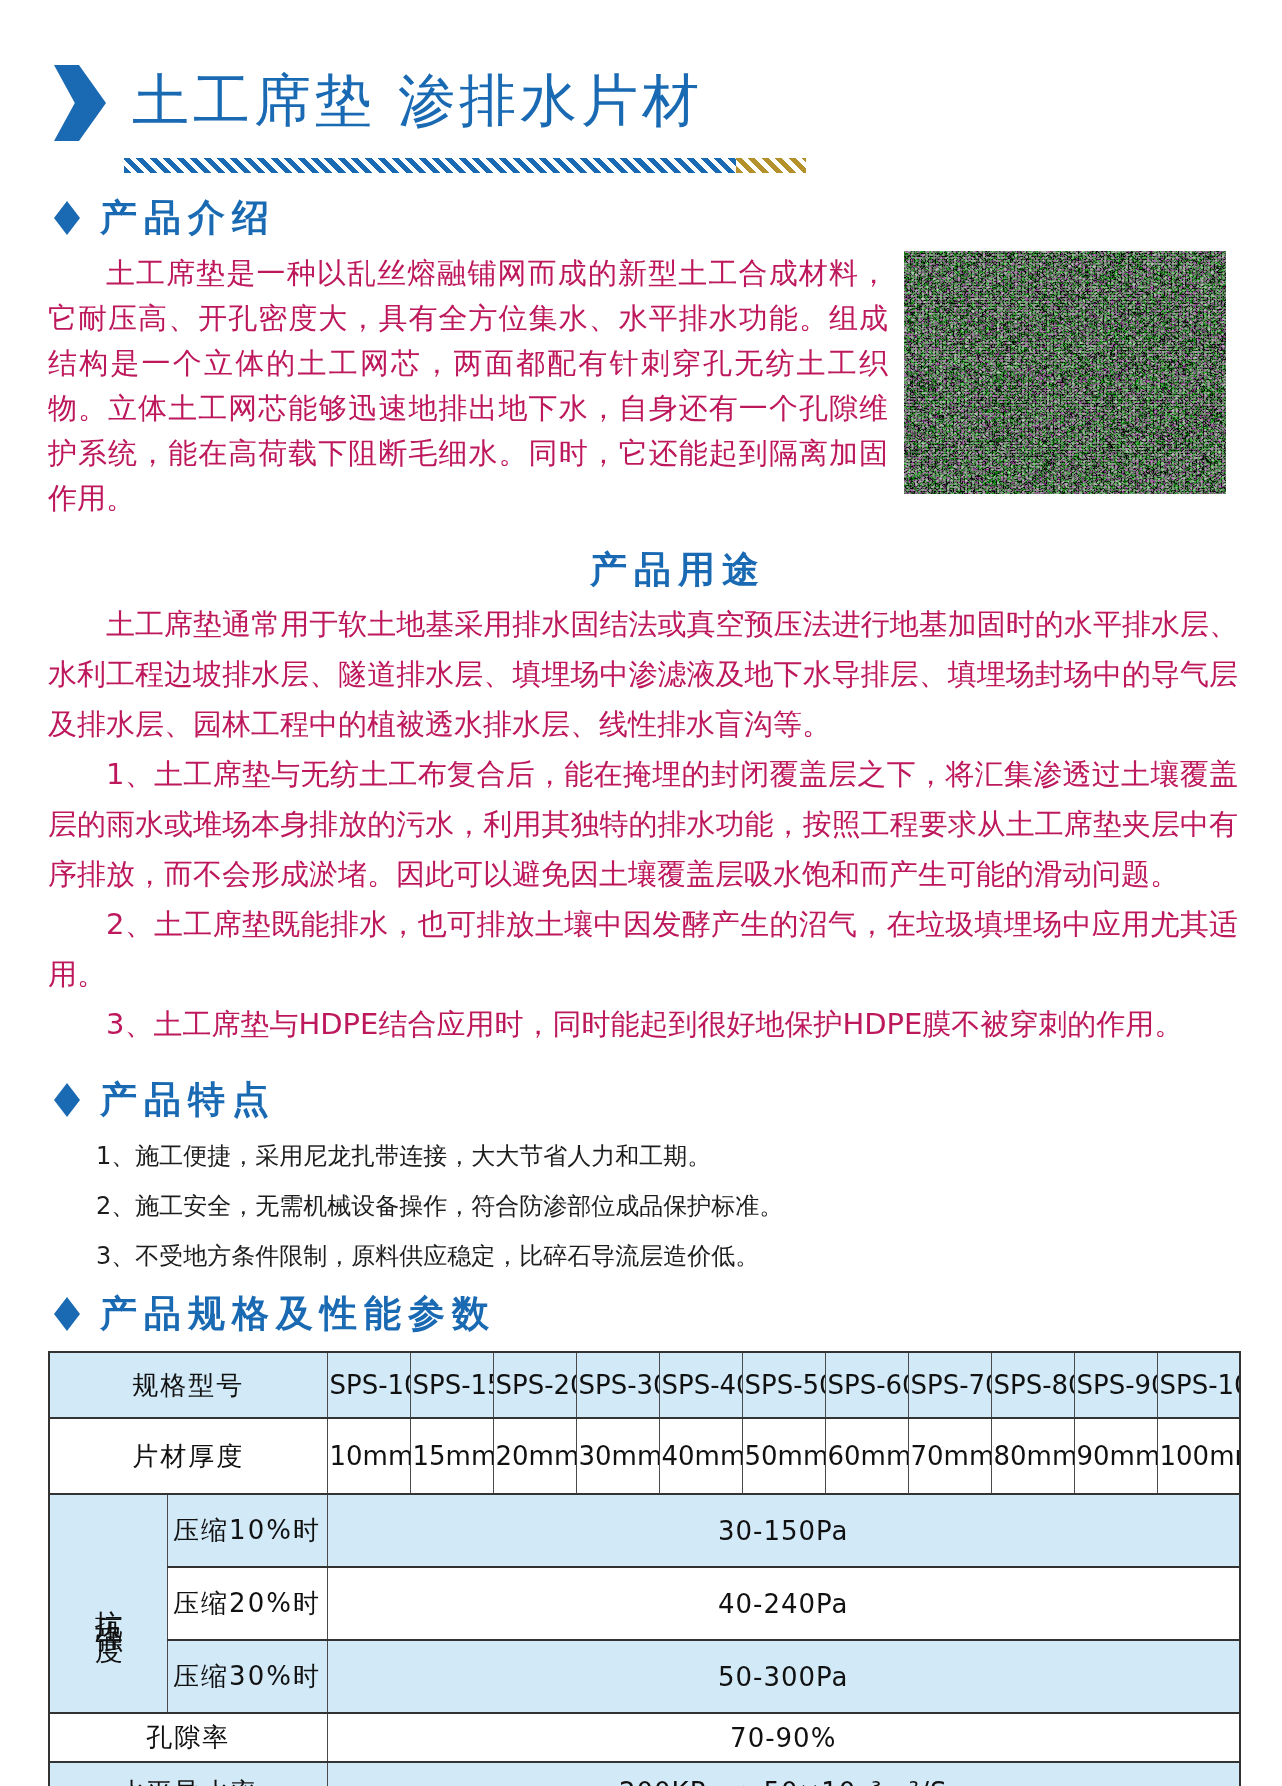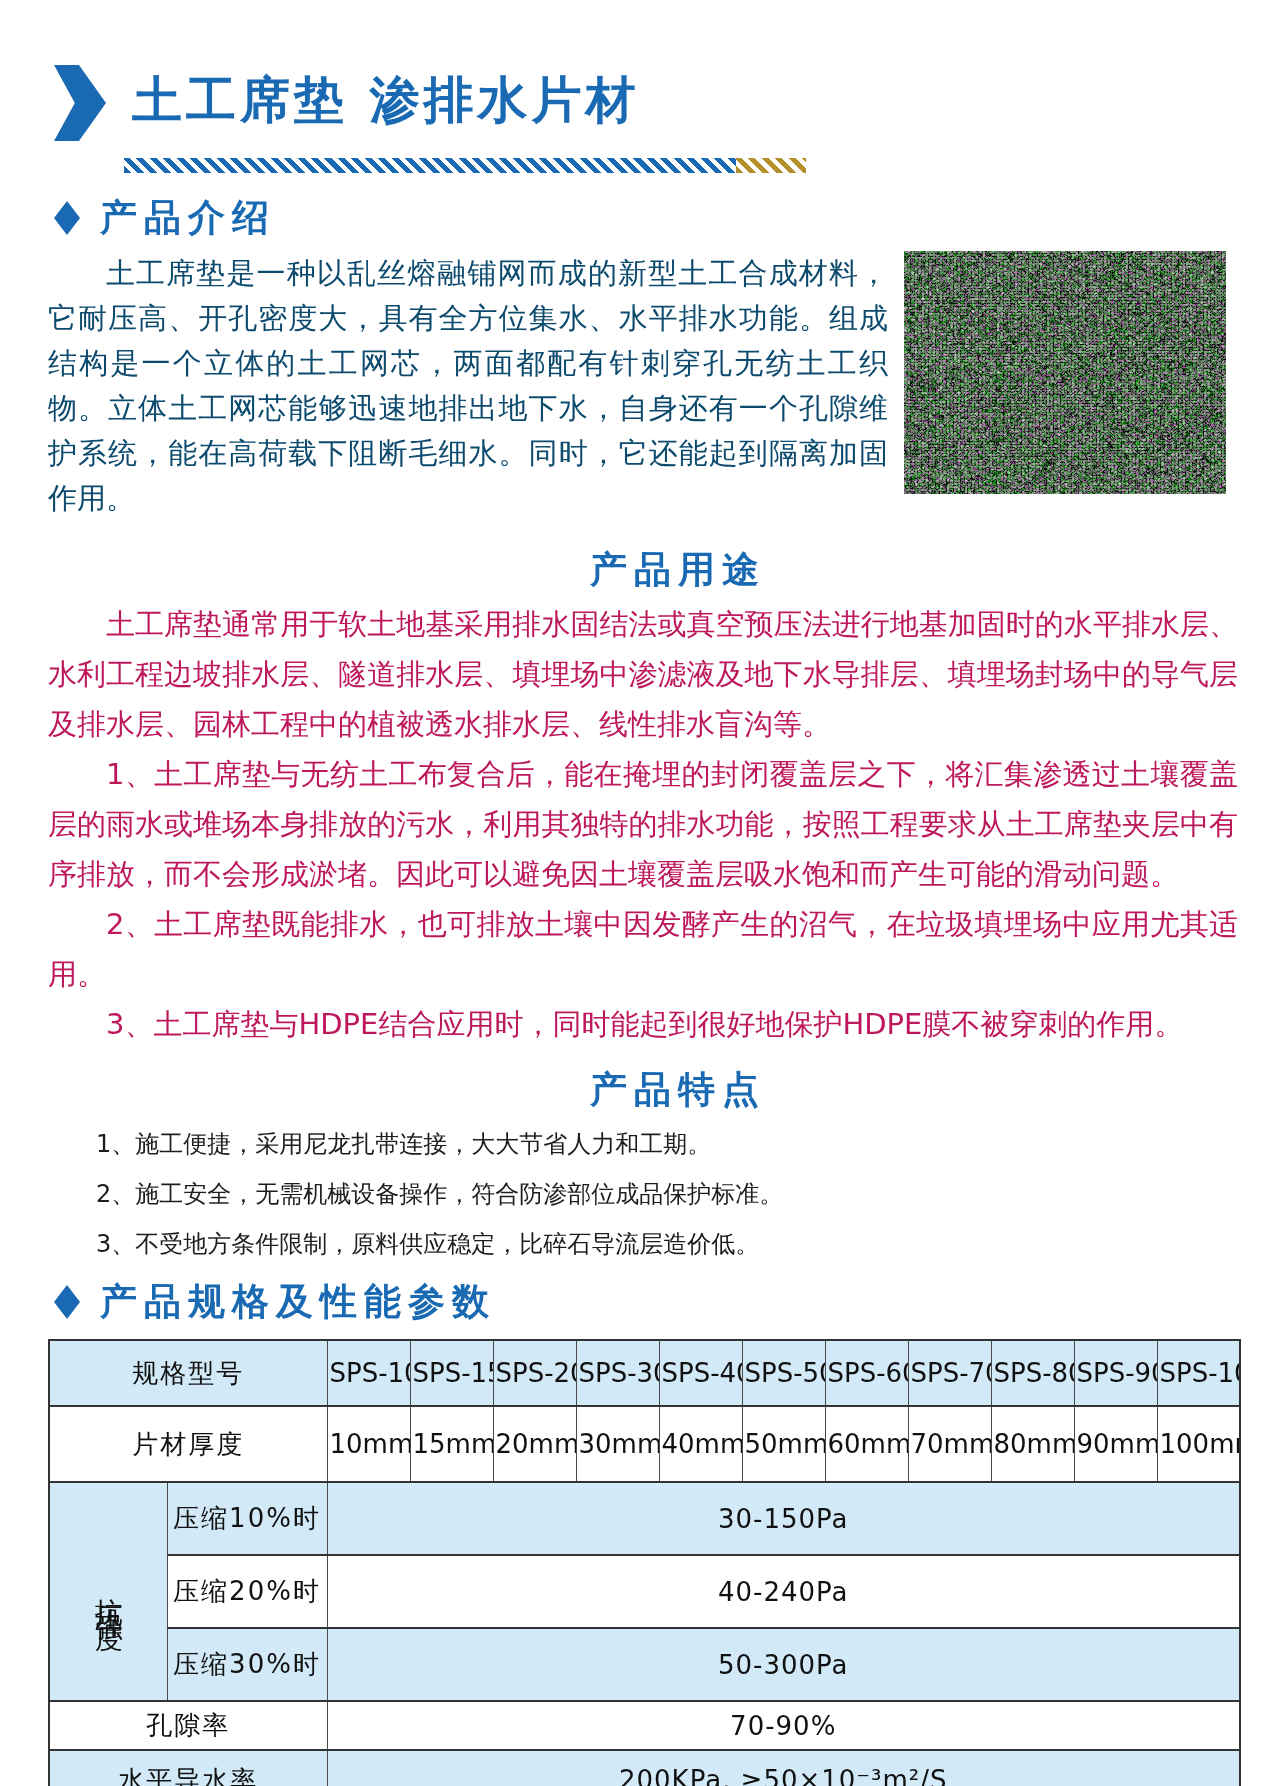--- a/index.html
+++ b/index.html
@@ -14,48 +14,48 @@
   }
   
   .header{display:flex;align-items:center;padding:56px 0 0 54px;}
   .title-arrow{
     width:52px;height:76px;background:#1a6ab3;margin-top:6px;
     clip-path:polygon(0 0,48% 0,100% 50%,48% 100%,0 100%,40% 50%);
   }
   .page-title{
     margin-left:26px;
     font-family:"DejaVu Serif","Liberation Serif",serif;
-    font-size:50px;font-weight:bold;color:#1a6ab3;
+    font-size:57px;font-weight:normal;color:#1a6ab3;
     letter-spacing:4px;line-height:88px;white-space:nowrap;
   }
   .stripe-bar{display:flex;margin:14px 0 0 124px;width:682px;height:15px;}
   .stripe-blue{flex:0 0 612px;background:repeating-linear-gradient(45deg,#1a6ab3 0 5px,#ffffff 5px 9.5px);}
   .stripe-gold{flex:1;background:repeating-linear-gradient(45deg,#b5912c 0 5px,#ffffff 5px 9.5px);}
   
   .sec-head{display:flex;align-items:center;margin-left:54px;height:46px;}
   .diamond{width:26px;height:34px;background:#1a6ab3;clip-path:polygon(50% 0,100% 50%,50% 100%,0 50%);}
   .sec-title{margin-left:20px;font-size:37px;font-weight:bold;color:#1a6ab3;letter-spacing:7px;white-space:nowrap;}
   
   .intro-head{margin-top:22px;}
   .intro-body{margin:10px 56px 0 48px;min-height:250px;}
   .product-photo{
     float:right;width:322px;height:243px;margin:0 0 6px 16px;
     background:#2e332e;
   }
   .product-photo svg{display:block;width:100%;height:100%;}
   .body-p{
-    margin:0;font-size:29px;line-height:45px;color:#0c4a6e;
+    margin:0;font-size:29px;line-height:45px;color:#be185d;
     text-align:justify;text-indent:2em;
   }
   
   .usage-head{margin-top:24px;clear:both;flex-direction:column;}
   .usage-wrap{margin:8px 44px 0 48px;}
   .usage-p{margin:0;font-size:29px;line-height:50px;color:#be185d;text-align:justify;text-indent:2em;}
   
-  .feat-head{margin-top:16px;flex-direction:column;}
+  .feat-head{margin-top:28px;}
   .feat-list{margin:8px 44px 0 48px;}
   .feat-item{margin:0;font-size:24px;line-height:50px;color:#1d1d1d;text-indent:2em;}
   
   .specs-head{margin-top:10px;}
   .spec-table{
     width:1192px;margin:14px 0 0 48px;
     border-collapse:collapse;table-layout:fixed;
     border:2px solid #333333;
   }
   .spec-table td{

